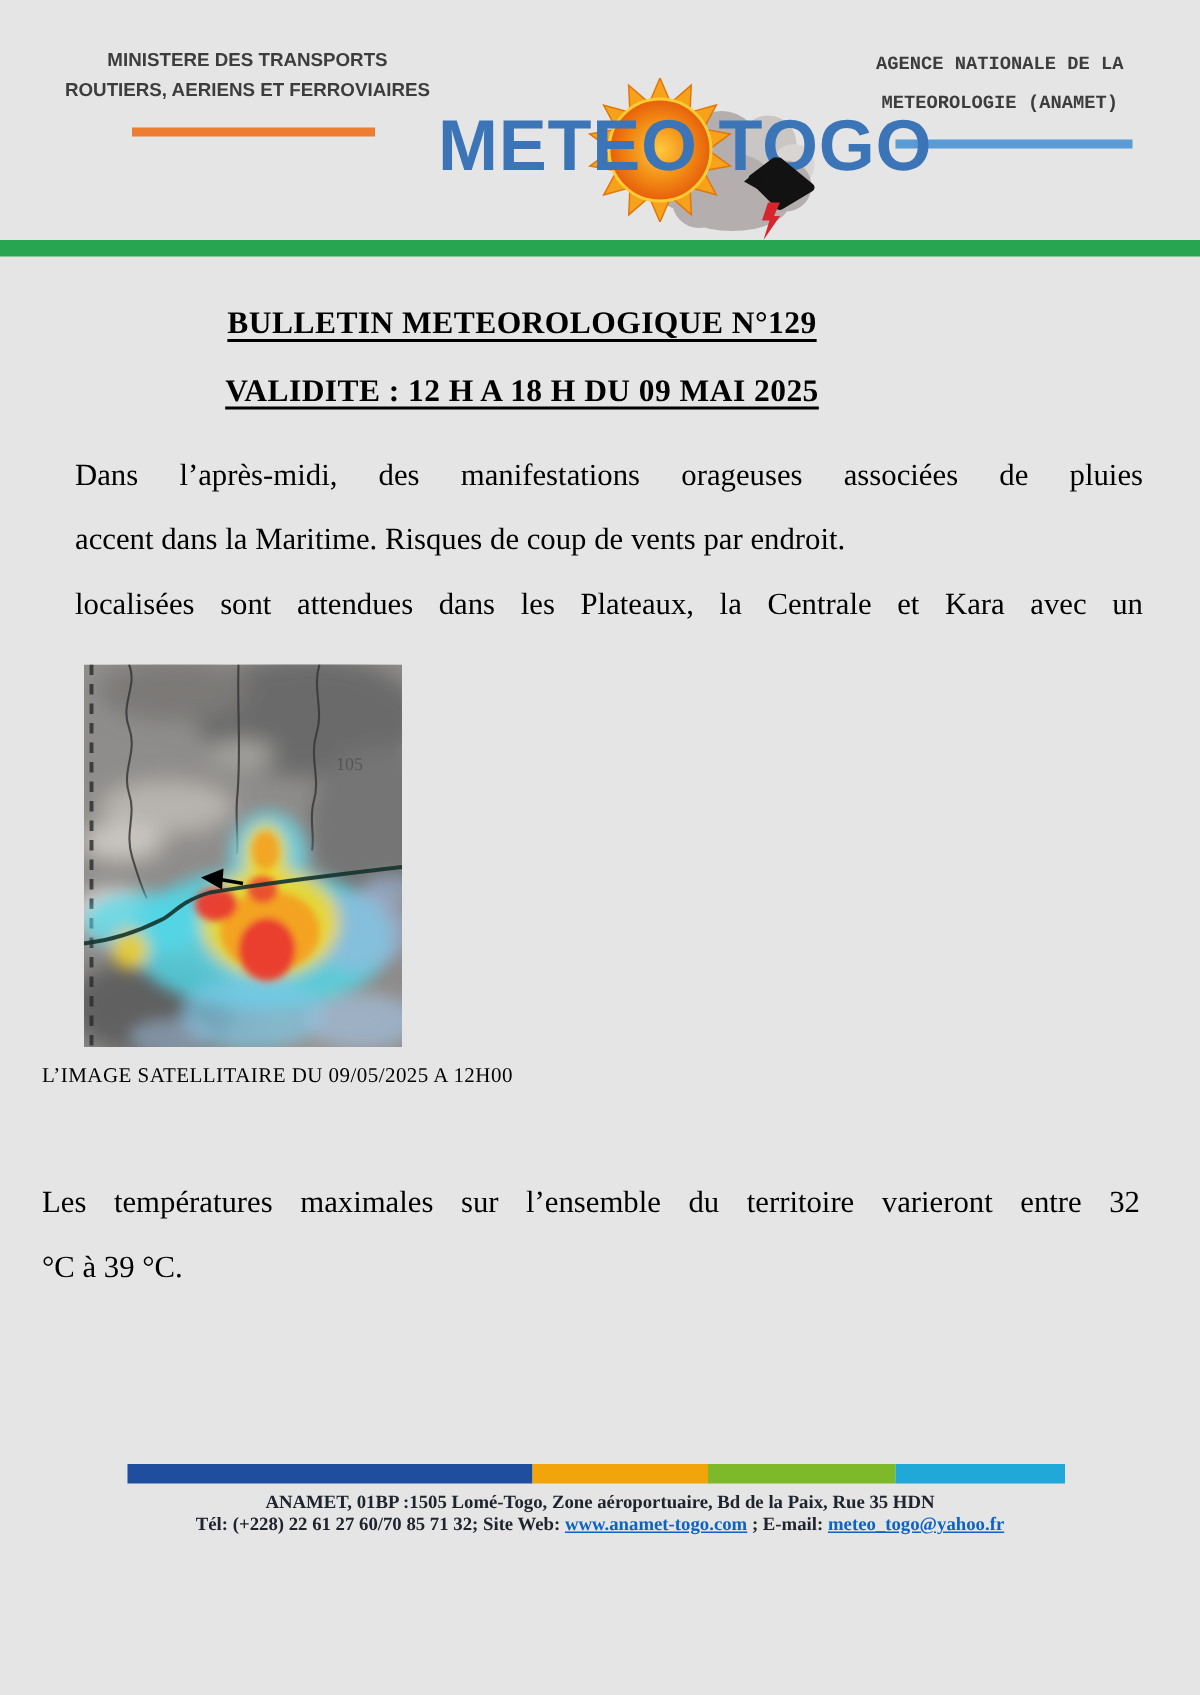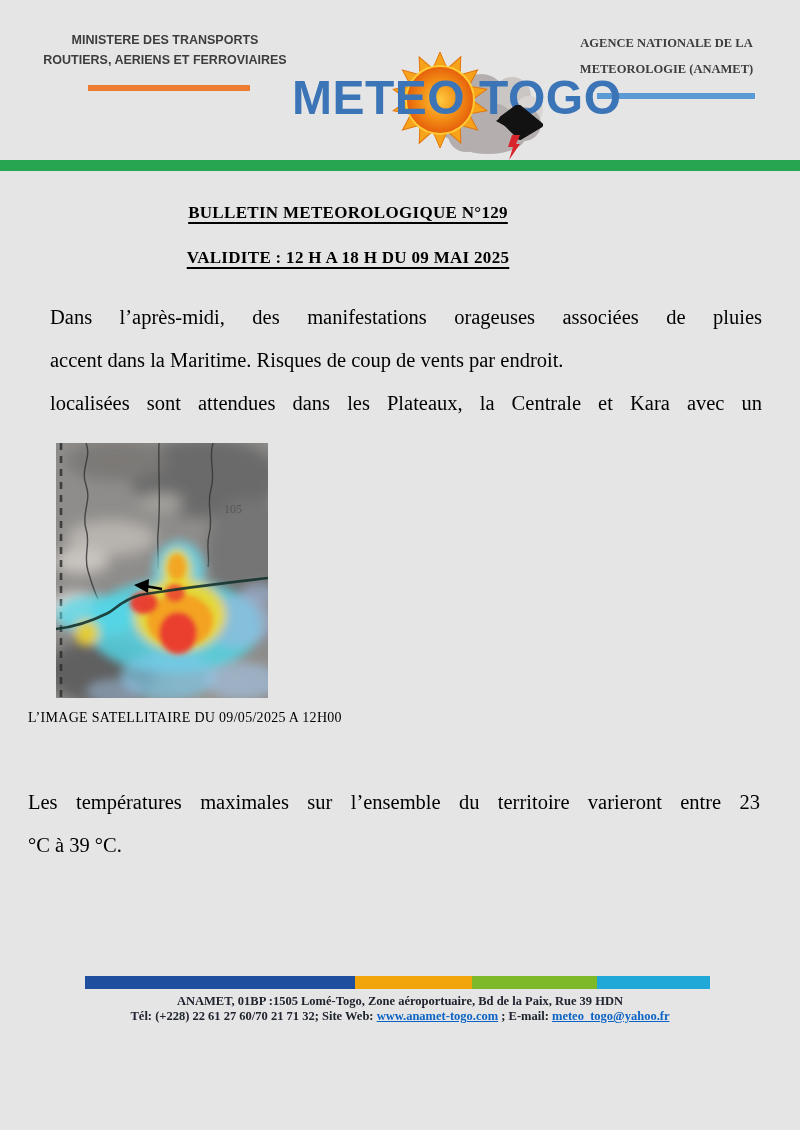--- a/index.html
+++ b/index.html
@@ -9,41 +9,41 @@
   .page { position: absolute; inset: 0; background: #e5e5e5; }
 
   
   .ministry-block {
     position: absolute; left: 30px; top: 30px; width: 270px;
     text-align: center; font-family: "Liberation Sans", sans-serif;
     font-weight: bold; font-size: 12.5px; line-height: 20px; color: #3d3d3d;
   }
   .agency-block {
     position: absolute; left: 553px; top: 30px; width: 227px;
-    text-align: center; font-family: Liberation Serif, serif;
+    text-align: center; font-family: Liberation Mono, monospace;
     font-weight: bold; font-size: 12.5px; line-height: 26px; color: #3d3d3d;
   }
   .orange-rule { position: absolute; left: 88px; top: 85px; width: 162px; height: 6px; background: #ED7D31; }
   .blue-rule   { position: absolute; left: 597px; top: 93px; width: 158px; height: 6px; background: #5B9BD5; }
 
   .logo-cloud { position: absolute; left: 426px; top: 66px; width: 124px; height: 90px; z-index: 1; }
   .logo-sun   { position: absolute; left: 392px; top: 52px; width: 96px;  height: 96px; z-index: 2; }
   .logo-text  {
     position: absolute; left: 292px; top: 70px; z-index: 3;
     font-family: "Liberation Sans", sans-serif; font-weight: bold;
     font-size: 48px; letter-spacing: 0.5px; color: #3C75B7; white-space: nowrap;
   }
   .logo-bird  { position: absolute; left: 496px; top: 105px; width: 50px; height: 55px; z-index: 4; }
 
   .green-bar { position: absolute; left: 0; top: 160px; width: 800px; height: 11px; background: #27A551; }
 
   
   .doc-title {
     position: absolute; left: 0; width: 696px; text-align: center;
-    font-weight: bold; font-size: 17px; letter-spacing: 0.3px;
+    font-weight: bold; font-size: 21px; letter-spacing: 0.3px;
     text-decoration: underline; text-decoration-thickness: 2px; text-underline-offset: 4px;
   }
   .doc-title.t1 { top: 203px; }
   .doc-title.t2 { top: 248px; font-family: Liberation Serif, serif; }
 
   
   .forecast-para { position: absolute; left: 50px; top: 296px; width: 712px; font-size: 20.5px; }
   .temp-para     { position: absolute; left: 28px; top: 781px; width: 732px; font-size: 20.5px; }
   .pline { line-height: 43px; white-space: normal; }
   .pline.just { text-align: justify; text-align-last: justify; }
@@ -203,30 +203,30 @@
 
     <g>
       <line x1="106" y1="146" x2="89" y2="143" stroke="#000" stroke-width="2.4"></line>
       <polygon points="78,142 93,136 92,150" fill="#000"></polygon>
     </g>
   </svg>
 
   <div class="sat-caption">L’IMAGE SATELLITAIRE DU 09/05/2025 A 12H00</div>
 
   <div class="temp-para">
-    <div class="pline just">Les températures maximales sur l’ensemble du territoire varieront entre 23</div>
+    <div class="pline just">Les températures maximales sur l’ensemble du territoire varieront entre 32</div>
     <div class="pline">°C à 39 °C.</div>
   </div>
 
   <div class="footer-bar">
     <div class="seg seg-blue"></div>
     <div class="seg seg-orange"></div>
     <div class="seg seg-green"></div>
     <div class="seg seg-cyan"></div>
   </div>
 
-  <div class="footer-text l1">ANAMET, 01BP :1505 Lomé-Togo, Zone aéroportuaire, Bd de la Paix, Rue 39 HDN</div>
+  <div class="footer-text l1">ANAMET, 01BP :1505 Lomé-Togo, Zone aéroportuaire, Bd de la Paix, Rue 35 HDN</div>
 
   <div class="footer-text l2">
-    <span>Tél: (+228) 22 61 27 60/70 21 71 32; Site Web: </span><span class="footer-link">www.anamet-togo.com</span><span> ; E-mail: </span><span class="footer-link">meteo_togo@yahoo.fr</span>
+    <span>Tél: (+228) 22 61 27 60/70 85 71 32; Site Web: </span><span class="footer-link">www.anamet-togo.com</span><span> ; E-mail: </span><span class="footer-link">meteo_togo@yahoo.fr</span>
   </div>
 
 </div>
 
 </body></html>

